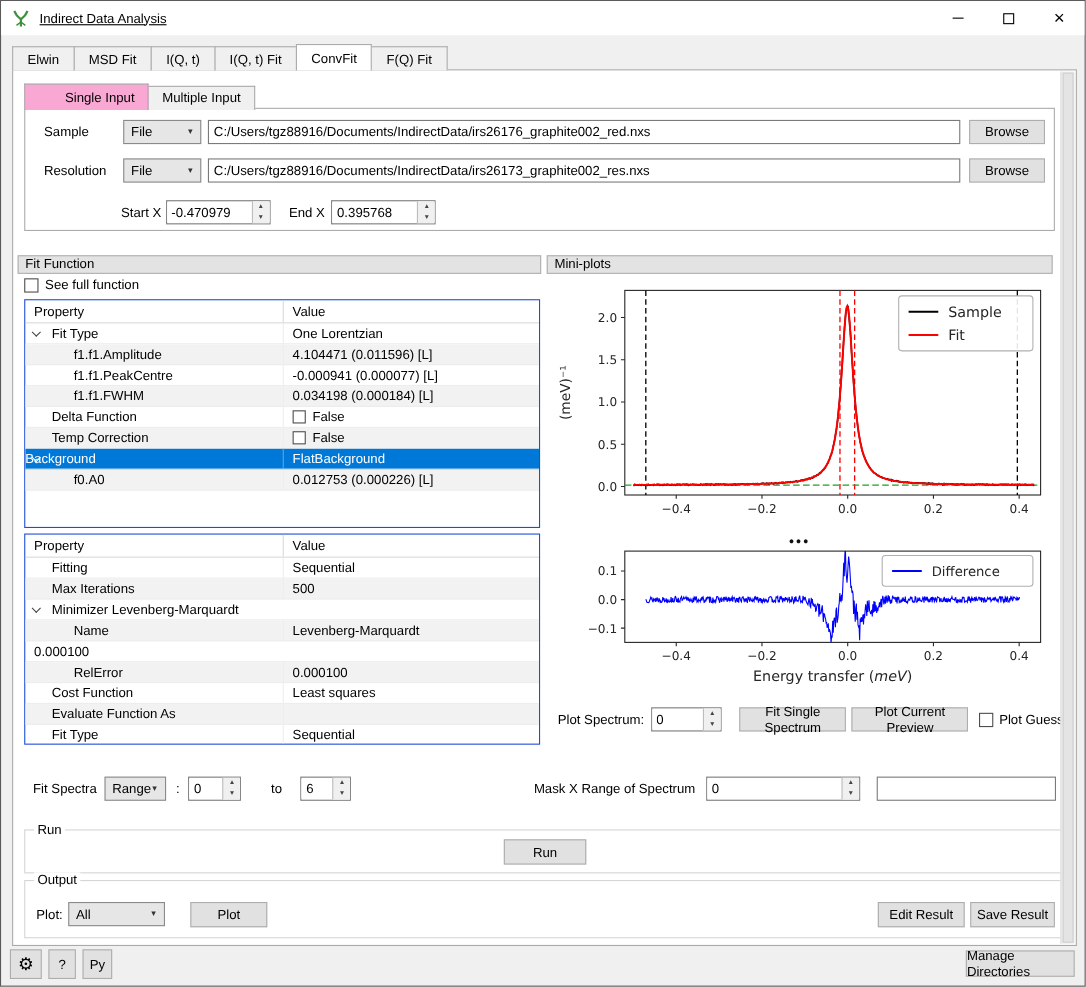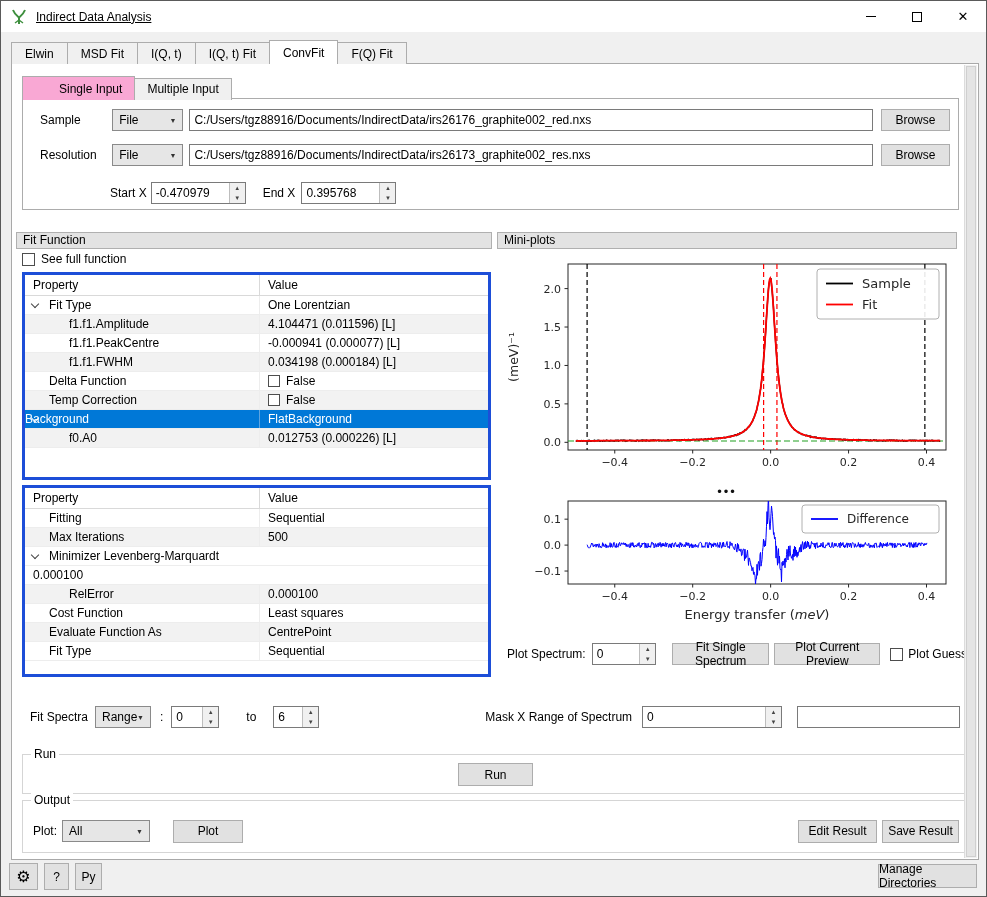--- a/index.html
+++ b/index.html
@@ -41,21 +41,21 @@
   .combo .arrow { position:absolute; right:6px; font-size:7px; color:#333; }
   .tfield { border:1px solid #7a7a7a; background:#fff; height:22px; font-family:"Liberation Sans",sans-serif; font-size:12px; padding:0 4px; }
   .btn { background:#e1e1e1; border:1px solid #adadad; height:22px; font-family:"Liberation Sans",sans-serif; font-size:12px; text-align:center; display:flex; align-items:center; justify-content:center; }
   .spin { position:relative; height:22px; border:1px solid #7a7a7a; background:#fff; display:flex; align-items:center; }
   .spin input { border:none; outline:none; width:100%; height:18px; font-family:"Liberation Sans",sans-serif; font-size:12px; padding-left:4px; }
   .spin .arrows { position:absolute; right:0; top:0; bottom:0; width:16px; border-left:1px solid #bdbdbd; background:#f0f0f0; display:flex; flex-direction:column; }
   .spin .arrows div { flex:1; display:flex; align-items:center; justify-content:center; font-size:6px; color:#444; }
   
   .dock-header { position:absolute; height:17px; background:#e3e3e3; border:1px solid #b0b0b0; font-size:12px; line-height:15px; padding-left:6px; }
   
-  .ptable { position:absolute; border:3px solid #1d4ed8; background:#fff; overflow:hidden; }
+  .ptable { position:absolute; border:1px solid #1d4ed8; background:#fff; overflow:hidden; }
   .phead { display:flex; height:21px; border-bottom:1px solid #d9d9d9; align-items:center; }
   .phead .c1 { width:235px; padding-left:8px; border-right:1px solid #d9d9d9; height:100%; display:flex; align-items:center; }
   .phead .c2 { padding-left:8px; }
   .prow { display:flex; height:19px; align-items:center; border-bottom:1px solid #ededed; position:relative; }
   .prow.shaded { background:#f2f2f2; }
   .prow .c1 { width:235px; height:100%; display:flex; align-items:center; border-right:1px solid #ededed; position:relative; }
   .prow .c2 { padding-left:8px; height:100%; display:flex; align-items:center; flex:1; }
   .prow.span .c1 { width:100%; border-right:none; }
   .prow.selected { background:#0078d7; color:#fff; }
   .prow.selected .c1 { border-right-color:#5ea4e0; }
@@ -252,20 +252,28 @@
         <div class="c2">
           <span>500</span>
         </div>
       </div>
       <div class="prow span">
         <div class="c1">
           <span class="chev"></span>
           <span style="padding-left: 24px;">Minimizer Levenberg-Marquardt</span>
         </div>
       </div>
+      <div class="prow shaded">
+        <div class="c1">
+          <span style="padding-left: 44px;">Name</span>
+        </div>
+        <div class="c2">
+          <span>Levenberg-Marquardt</span>
+        </div>
+      </div>
       <div class="prow">
         <div class="c2">
           <span>0.000100</span>
         </div>
       </div>
       <div class="prow shaded">
         <div class="c1">
           <span style="padding-left: 44px;">RelError</span>
         </div>
         <div class="c2">
@@ -276,23 +284,20 @@
         <div class="c1">
           <span style="padding-left: 24px;">Cost Function</span>
         </div>
         <div class="c2">
           <span>Least squares</span>
         </div>
       </div>
       <div class="prow shaded">
         <div class="c1">
           <span style="padding-left: 24px;">Evaluate Function As</span>
-        </div>
-        <div class="c2">
-          <span>CentrePoint</span>
         </div>
       </div>
       <div class="prow">
         <div class="c1">
           <span style="padding-left: 24px;">Fit Type</span>
         </div>
         <div class="c2">
           <span>Sequential</span>
         </div>
       </div>

